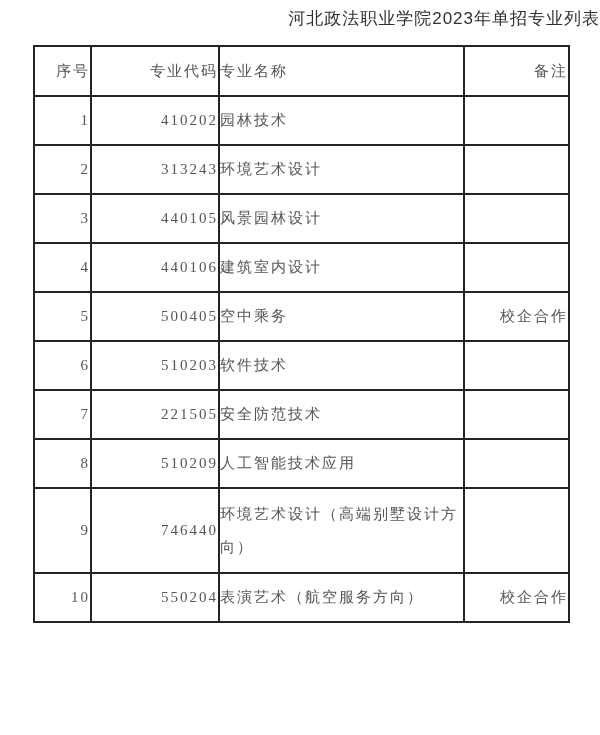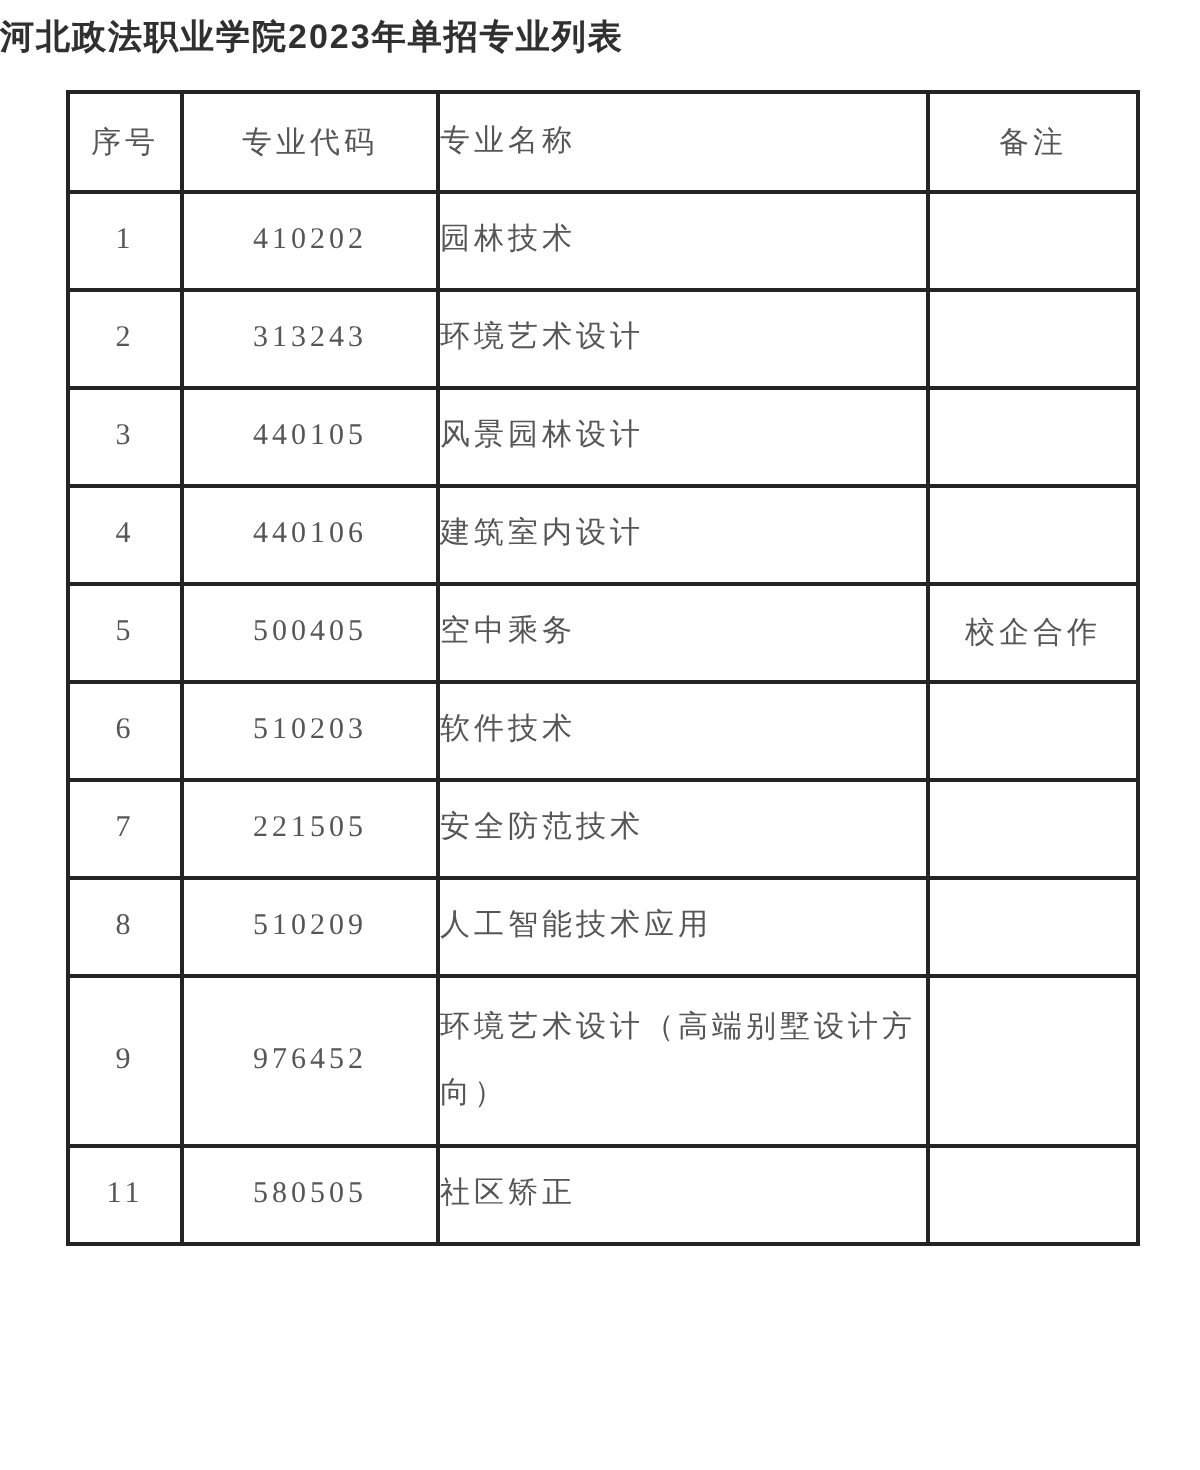--- a/index.html
+++ b/index.html
@@ -13,24 +13,24 @@
     position: relative;
     overflow: hidden;
     font-family: "Liberation Serif", "DejaVu Serif", serif;
   }
   .page-title {
     position: absolute;
     top: 7px;
     left: 0;
     width: 600px;
     margin: 0;
-    text-align: left;
+    text-align: right;
     font-family: "Liberation Sans", "DejaVu Sans", sans-serif;
     font-size: 17px;
-    font-weight: bold;
+    font-weight: normal;
     color: #303030;
     letter-spacing: 1px;
   }
   table.majors-table {
     position: absolute;
     left: 33px;
     top: 45px;
     width: 535px;
     border-collapse: collapse;
     table-layout: fixed;
@@ -47,21 +47,21 @@
     vertical-align: middle;
     overflow: hidden;
   }
   .majors-table thead tr { height: 50px; }
   .majors-table tbody tr { height: 49px; }
   .majors-table tbody tr.tall-row { height: 85px; }
   .col-no   { width: 57px; }
   .col-code { width: 128px; }
   .col-name { width: 245px; }
   .col-note { width: 105px; }
-  .c-center { text-align: center; }
+  .c-center { text-align: right; }
   .c-name {
     text-align: left;
     padding-left: 13px;
     padding-right: 10px;
     line-height: 2.15;
   }
   .c-code { letter-spacing: 1px; }
   
   .watermark {
     position: absolute;
@@ -141,24 +141,24 @@
       <td class="c-center"></td>
     </tr>
     <tr>
       <td class="c-center">8</td>
       <td class="c-center c-code">510209</td>
       <td class="c-name">人工智能技术应用</td>
       <td class="c-center"></td>
     </tr>
     <tr class="tall-row">
       <td class="c-center">9</td>
-      <td class="c-center c-code">976452</td>
+      <td class="c-center c-code">746440</td>
       <td class="c-name">环境艺术设计（高端别墅设计方向）</td>
       <td class="c-center"></td>
     </tr>
     <tr>
-      <td class="c-center">11</td>
-      <td class="c-center c-code">580505</td>
-      <td class="c-name">社区矫正</td>
-      <td class="c-center"></td>
+      <td class="c-center">10</td>
+      <td class="c-center c-code">550204</td>
+      <td class="c-name">表演艺术（航空服务方向）</td>
+      <td class="c-center">校企合作</td>
     </tr>
   </tbody>
 </table>
 
 </body></html>

